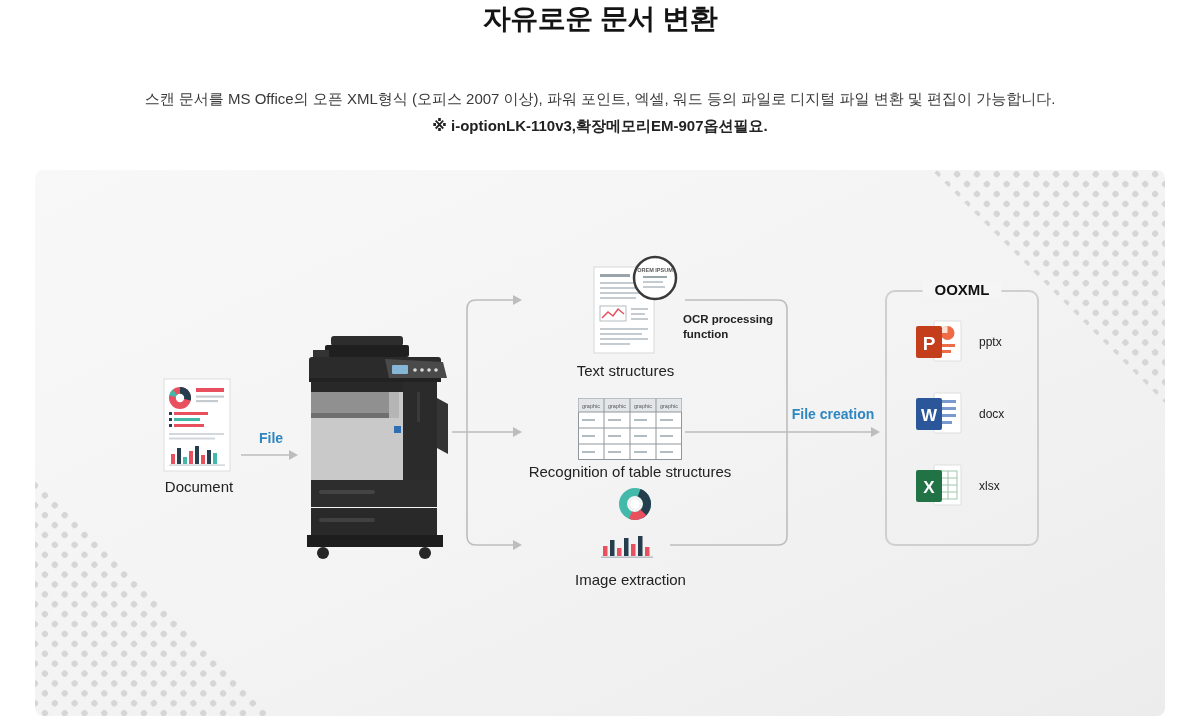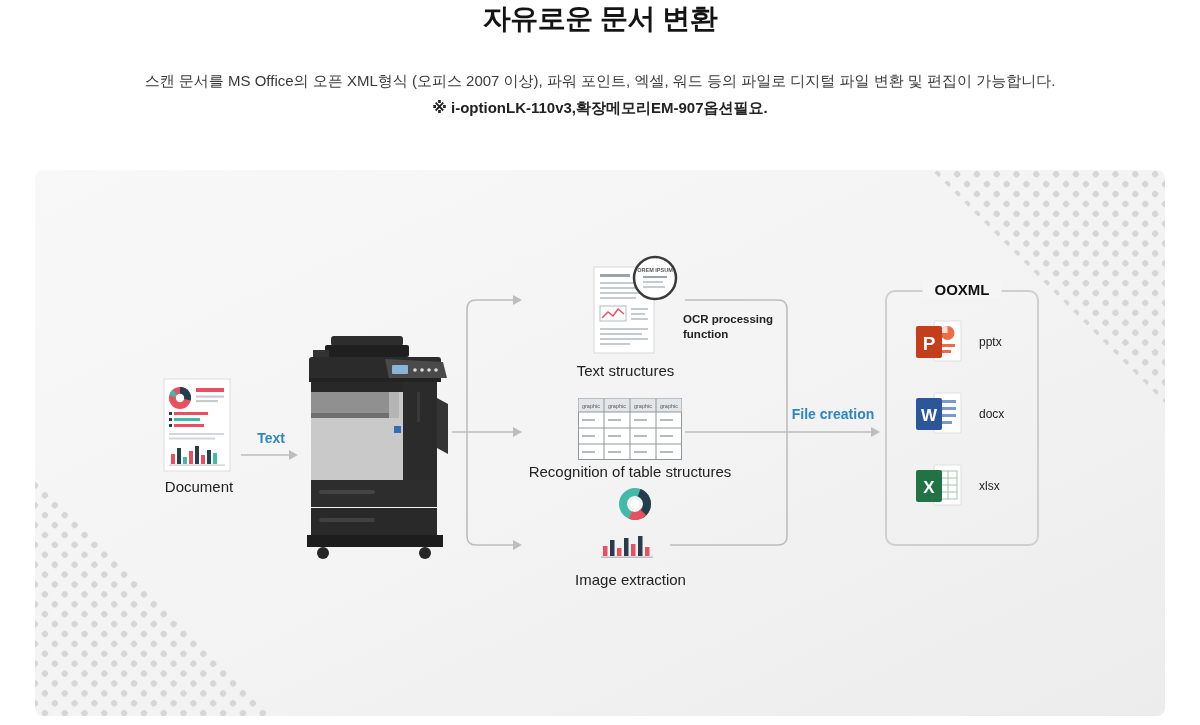--- a/index.html
+++ b/index.html
@@ -6,21 +6,21 @@
   html,body { width:1200px; height:725px; }
   body {
     background:#ffffff;
     font-family:"Liberation Sans","DejaVu Sans",sans-serif;
     position:relative;
     overflow:hidden;
     color:#222;
   }
   .header { text-align:center; }
   .title { font-size:28px; font-weight:bold; color:#141414; letter-spacing:-0.5px; }
-  .desc { margin-top:34px; font-size:15px; color:#3a3a3a; }
+  .desc { margin-top:52px; font-size:15px; color:#3a3a3a; }
   .note { margin-top:8px; font-size:15px; font-weight:bold; color:#222; }
 
   .panel {
     position:absolute; left:35px; top:170px; width:1130px; height:546px;
     background:linear-gradient(155deg,#f8f8f8 0%,#f3f3f3 55%,#ececec 100%);
     border-radius:8px; overflow:hidden;
   }
   .dots {
     position:absolute;
     background-image:radial-gradient(#d6d6d6 3px, transparent 3.4px);
@@ -100,21 +100,21 @@
     <rect x="20" y="79" width="4" height="7" fill="#43B9A9"></rect>
     <rect x="26" y="73" width="4" height="13" fill="#E8505F"></rect>
     <rect x="32" y="68" width="4" height="18" fill="#253D4C"></rect>
     <rect x="38" y="77" width="4" height="9" fill="#E8505F"></rect>
     <rect x="44" y="72" width="4" height="14" fill="#253D4C"></rect>
     <rect x="50" y="75" width="4" height="11" fill="#43B9A9"></rect>
     <rect x="6" y="86.5" width="56" height="1.2" fill="#c4ccd1"></rect>
   </svg>
   <div class="step-label" style="left:104px; top:308px; width:120px;">Document</div>
 
-  <div class="accent-label" style="left:196px; top:260px; width:80px;">Text</div>
+  <div class="accent-label" style="left:196px; top:260px; width:80px;">File</div>
 
   <svg class="abs" style="left:262px; top:162px;" width="155" height="230" viewBox="0 0 155 230">
     <rect x="34" y="4" width="72" height="10" rx="3" fill="#2d2d2d"></rect>
     <rect x="28" y="13" width="84" height="12" rx="2" fill="#1f1f1f"></rect>
     <rect x="16" y="18" width="16" height="7" fill="#333333"></rect>
     <rect x="12" y="25" width="132" height="24" rx="3" fill="#2b2b2b"></rect>
     <rect x="12" y="46" width="132" height="4" fill="#222222"></rect>
     <polygon points="88,27 146,30 150,46 92,46" fill="#4a4a4a"></polygon>
     <rect x="95" y="33" width="16" height="9" rx="1" fill="#86b7d6"></rect>
     <circle cx="118" cy="38" r="1.8" fill="#dddddd"></circle>

